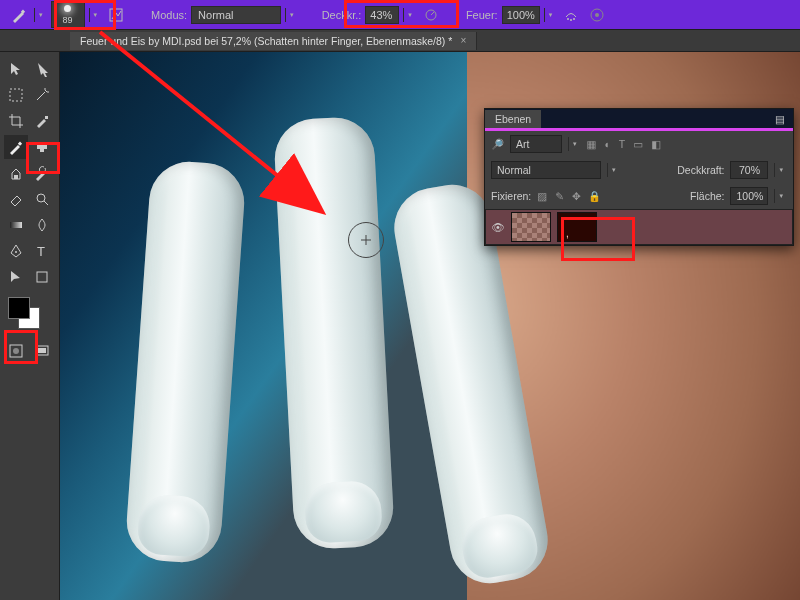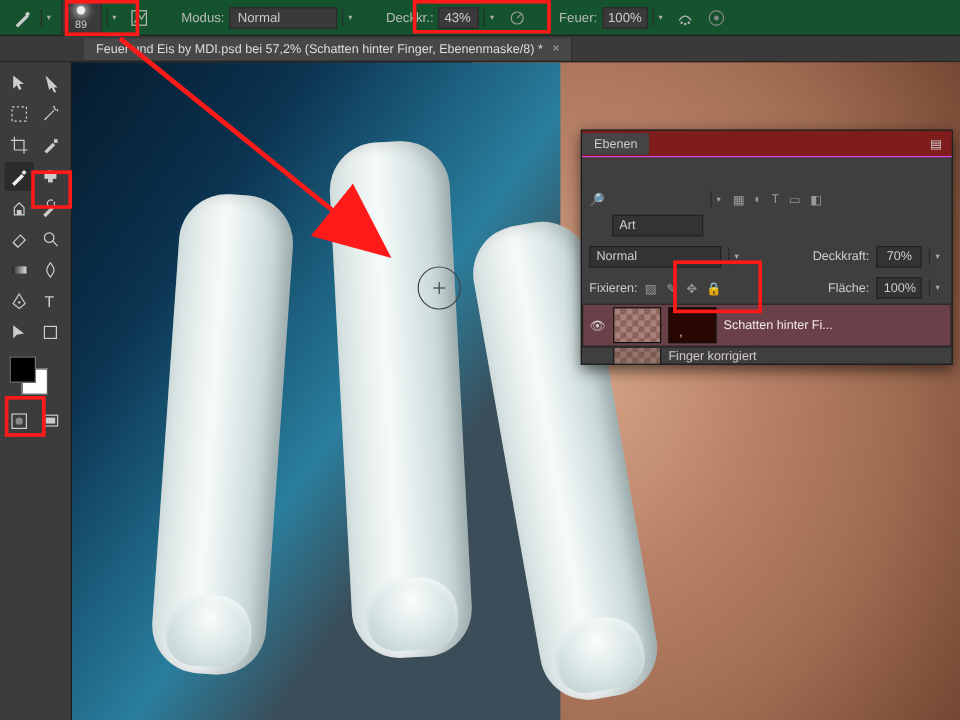--- a/index.html
+++ b/index.html
@@ -1,18 +1,18 @@
 <!DOCTYPE html>
 <html><head>
 <meta charset="utf-8">
 <style>
   * { box-sizing: border-box; margin: 0; padding: 0; font-family: "Segoe UI", Tahoma, sans-serif; }
   body { width: 800px; height: 600px; background: #3a3a3a; color: #ccc; font-size: 11px; overflow: hidden; position: relative; }
 
-  .optbar { height: 30px; background: #14532d; display: flex; align-items: center; padding: 0 8px; gap: 4px; border-bottom: 1px solid #1e1e1e; }
+  .optbar { height: 30px; background: #6d28d9; display: flex; align-items: center; padding: 0 8px; gap: 4px; border-bottom: 1px solid #1e1e1e; }
   .tool-ico { width: 22px; height: 22px; display: flex; align-items: center; justify-content: center; }
   .dd { display: flex; align-items: center; gap: 3px; padding: 2px 4px; background: #3a3a3a; border: 1px solid #2a2a2a; }
   .label { color: #bbb; margin-left: 20px; }
   .selectish { width: 90px; padding: 2px 6px; background: #3a3a3a; border: 1px solid #2a2a2a; }
   .numbox { min-width: 34px; padding: 2px 4px; background: #3a3a3a; border: 1px solid #2a2a2a; text-align: left; }
   .chev { border-left: 1px solid #2a2a2a; padding: 3px 4px; font-size: 7px; color: #aaa; }
 
   .brush-prev { position: relative; display: flex; flex-direction: column; align-items: center; width: 34px; }
   .brush-dot { width: 7px; height: 7px; background: #eee; border-radius: 50%; box-shadow: 0 0 6px 3px rgba(255,255,255,0.5); margin-top: 1px; }
   .brush-num { font-size: 9px; color: #ccc; }
@@ -38,26 +38,26 @@
   .f1 { left: 4%; top: 12%; width: 95px; height: 400px; transform: rotate(4deg); }
   .f2 { left: 36%; top: 4%; width: 100px; height: 430px; transform: rotate(-3deg); }
   .f3 { left: 66%; top: 16%; width: 98px; height: 400px; transform: rotate(-10deg); }
   .nail { position: absolute; left: 0; right: 0; bottom: 6px; height: 60px; margin: 0 12px; border-radius: 30px 30px 24px 24px; background: radial-gradient(ellipse at 50% 30%, #fafcfc 0%, #dbe7e7 50%, #b7c9cb 100%); box-shadow: inset 0 4px 6px rgba(255,255,255,0.5); }
   .brush-cursor { position: absolute; left: 288px; top: 170px; width: 36px; height: 36px; border: 1px solid #444; border-radius: 50%; }
   .brush-cursor:before, .brush-cursor:after { content: ""; position: absolute; background: #444; }
   .brush-cursor:before { left: 50%; top: 50%; width: 10px; height: 1px; transform: translate(-50%,-50%); }
   .brush-cursor:after  { left: 50%; top: 50%; width: 1px; height: 10px; transform: translate(-50%,-50%); }
 
   .layers { position: absolute; right: 6px; top: 108px; width: 310px; background: #3f3f3f; border: 1px solid #1a1a1a; box-shadow: 0 4px 12px rgba(0,0,0,0.6); font-size: 10.5px; color: #ccc; }
-  .layers .tabs { display: flex; align-items: center; background: #7f1d1d; border-bottom: 1px solid #d946ef; height: 22px; }
+  .layers .tabs { display: flex; align-items: center; background: #0f172a; border-bottom: 3px solid #d946ef; height: 22px; }
   .layers .tabs .ptab { padding: 3px 10px; background: #454545; }
   .layers .menu-ic { margin-left: auto; padding: 3px 8px; }
   .layers .row { display: flex; align-items: center; padding: 4px 6px; gap: 6px; }
   .layers .sel, .layers .in { background: #333; border: 1px solid #222; padding: 2px 5px; color: #ccc; }
-  .layers .sel.kind { width: 76px; margin-top: 44px; }
+  .layers .sel.kind { width: 52px; }
   .layers .sel.blend { width: 110px; }
   .layers .in { width: 38px; text-align: center; }
   .layers .icons { display: flex; gap: 8px; color: #999; }
   .layerrow { display: flex; align-items: center; padding: 4px 6px; gap: 6px; border-top: 1px solid #2c2c2c; }
   .layerrow.sel { background: #6a4148; }
   .eye { width: 14px; text-align: center; }
   .thumb { width: 40px; height: 30px; border: 1px solid #111; }
   .trans { background:
     linear-gradient(45deg,#777 25%,transparent 25%,transparent 75%,#777 75%),
     linear-gradient(45deg,#777 25%,#aaa 25%,#aaa 75%,#777 75%);
@@ -325,26 +325,20 @@
     </span>
     <span style="margin-left:auto">Fläche:</span>
     <span class="in">100%</span>
     <span class="chev">▾</span>
   </div>
 
   <div class="layerrow sel">
     <span class="eye">👁</span>
     <div class="thumb trans"></div>
     <div class="thumb mask"></div>
-    <span class="layname">Schatten hinter Fi...</span>
-  </div>
-  <div class="layerrow laycut" style="opacity:.8;">
-    <span class="eye"></span>
-    <div class="thumb trans" style="height:20px;"></div>
-    <span class="layname">Finger korrigiert</span>
   </div>
 </div>
 
 <div class="hl h-brush"></div>
 <div class="hl h-opac"></div>
 <div class="hl h-tool"></div>
 <div class="hl h-swatch"></div>
 <div class="hl h-mask"></div>
 
 <svg class="arrow1" style="left:70px; top:20px;" width="300" height="230">

